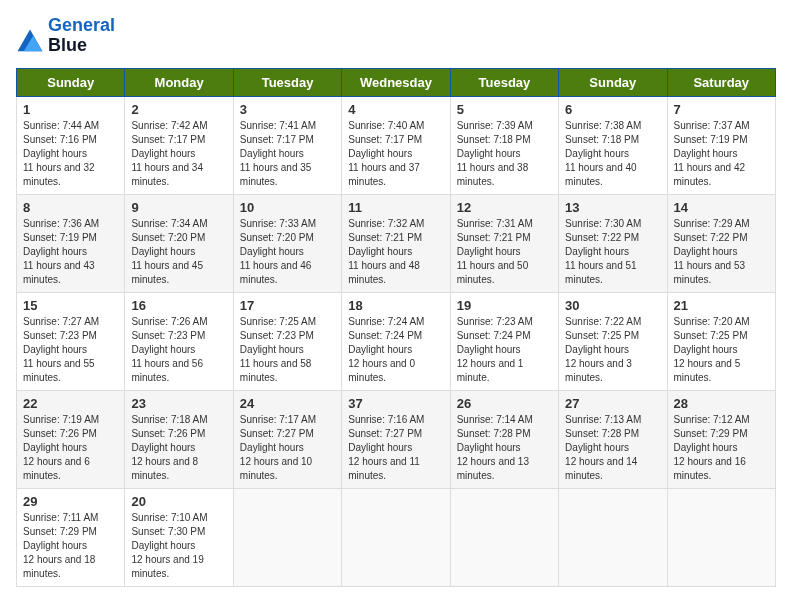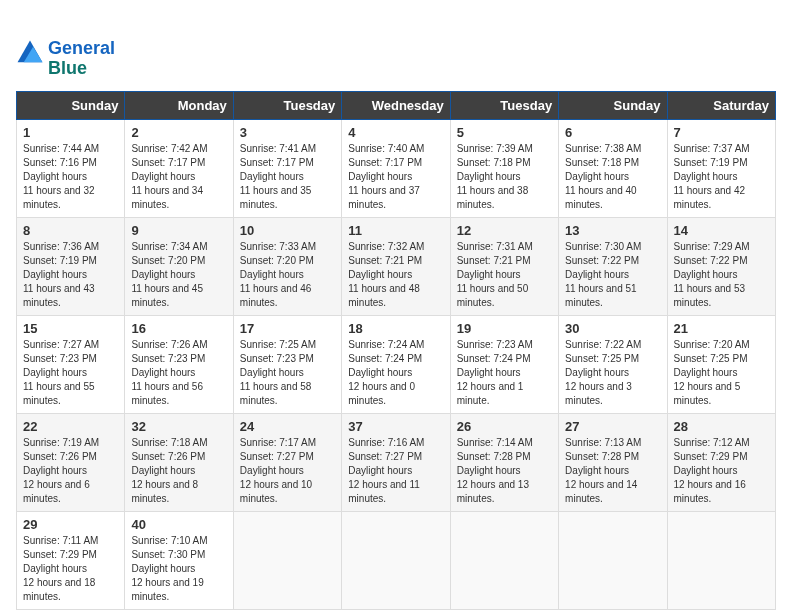--- a/index.html
+++ b/index.html
@@ -11,23 +11,22 @@
       padding: 16px;
     }
     .header {
       display: flex;
       justify-content: space-between;
       align-items: flex-start;
       margin-bottom: 12px;
     }
     .logo {
       display: flex;
-      align-items: flex-start;
+      align-items: flex-end;
       gap: 4px;
-      margin-top: 23px;
     }
     .logo-text {
       font-size: 18px;
       font-weight: bold;
       color: #333;
       line-height: 1.1;
     }
     .logo-text span {
       color: #1565c0;
     }
@@ -48,26 +47,26 @@
       font-size: 15px;
       color: #444;
       margin-top: 2px;
     }
     .calendar {
       width: 100%;
       border-collapse: collapse;
       border: 1px solid #ccc;
     }
     .calendar th {
-      background-color: #404040;
+      background-color: #4d7c0f;
       color: #fff;
       font-size: 13px;
       font-weight: bold;
       padding: 6px 6px;
-      text-align: right;
+      text-align: center;
       border: 1px solid #1255a0;
     }
     .calendar td {
       vertical-align: top;
       border: 1px solid #ddd;
       padding: 5px 6px;
       width: 108px;
       min-height: 80px;
       background: #fff;
       font-size: 10.5px;
@@ -95,21 +94,21 @@
 <body>
 
 <div class="header">
   <div class="logo">
     <svg class="logo-icon" viewBox="0 0 36 36">
       <polygon points="18,2 34,30 2,30" fill="#1565c0"></polygon>
       <polygon points="22,10 34,30 10,30" fill="#42a5f5"></polygon>
     </svg>
     <div class="logo-text">
       <div><span>General</span></div>
-      <div><span style="color:#0f766e">Blue</span></div>
+      <div><span style="color:#0f172a">Blue</span></div>
     </div>
   </div>
   <div class="title-block">
     <div class="month-year"></div>
     <div class="location"></div>
   </div>
 </div>
 
 <table class="calendar">
   <thead>
@@ -213,21 +212,21 @@
           <span class="day-num">21</span>
           <span class="day-detail">Sunrise: 7:20 AM<br>Sunset: 7:25 PM<br>Daylight hours<br>12 hours and 5 minutes.</span>
         </td>
       </tr>
       <tr>
         <td>
           <span class="day-num">22</span>
           <span class="day-detail">Sunrise: 7:19 AM<br>Sunset: 7:26 PM<br>Daylight hours<br>12 hours and 6 minutes.</span>
         </td>
         <td>
-          <span class="day-num">32</span>
+          <span class="day-num">23</span>
           <span class="day-detail">Sunrise: 7:18 AM<br>Sunset: 7:26 PM<br>Daylight hours<br>12 hours and 8 minutes.</span>
         </td>
         <td>
           <span class="day-num">24</span>
           <span class="day-detail">Sunrise: 7:17 AM<br>Sunset: 7:27 PM<br>Daylight hours<br>12 hours and 10 minutes.</span>
         </td>
         <td>
           <span class="day-num">37</span>
           <span class="day-detail">Sunrise: 7:16 AM<br>Sunset: 7:27 PM<br>Daylight hours<br>12 hours and 11 minutes.</span>
         </td>
@@ -243,21 +242,21 @@
           <span class="day-num">28</span>
           <span class="day-detail">Sunrise: 7:12 AM<br>Sunset: 7:29 PM<br>Daylight hours<br>12 hours and 16 minutes.</span>
         </td>
       </tr>
       <tr>
         <td>
           <span class="day-num">29</span>
           <span class="day-detail">Sunrise: 7:11 AM<br>Sunset: 7:29 PM<br>Daylight hours<br>12 hours and 18 minutes.</span>
         </td>
         <td>
-          <span class="day-num">40</span>
+          <span class="day-num">20</span>
           <span class="day-detail">Sunrise: 7:10 AM<br>Sunset: 7:30 PM<br>Daylight hours<br>12 hours and 19 minutes.</span>
         </td>
         <td class="empty-cell"></td>
         <td class="empty-cell"></td>
         <td class="empty-cell"></td>
         <td class="empty-cell"></td>
         <td class="empty-cell"></td>
       </tr>
     </tbody>
 </table>

